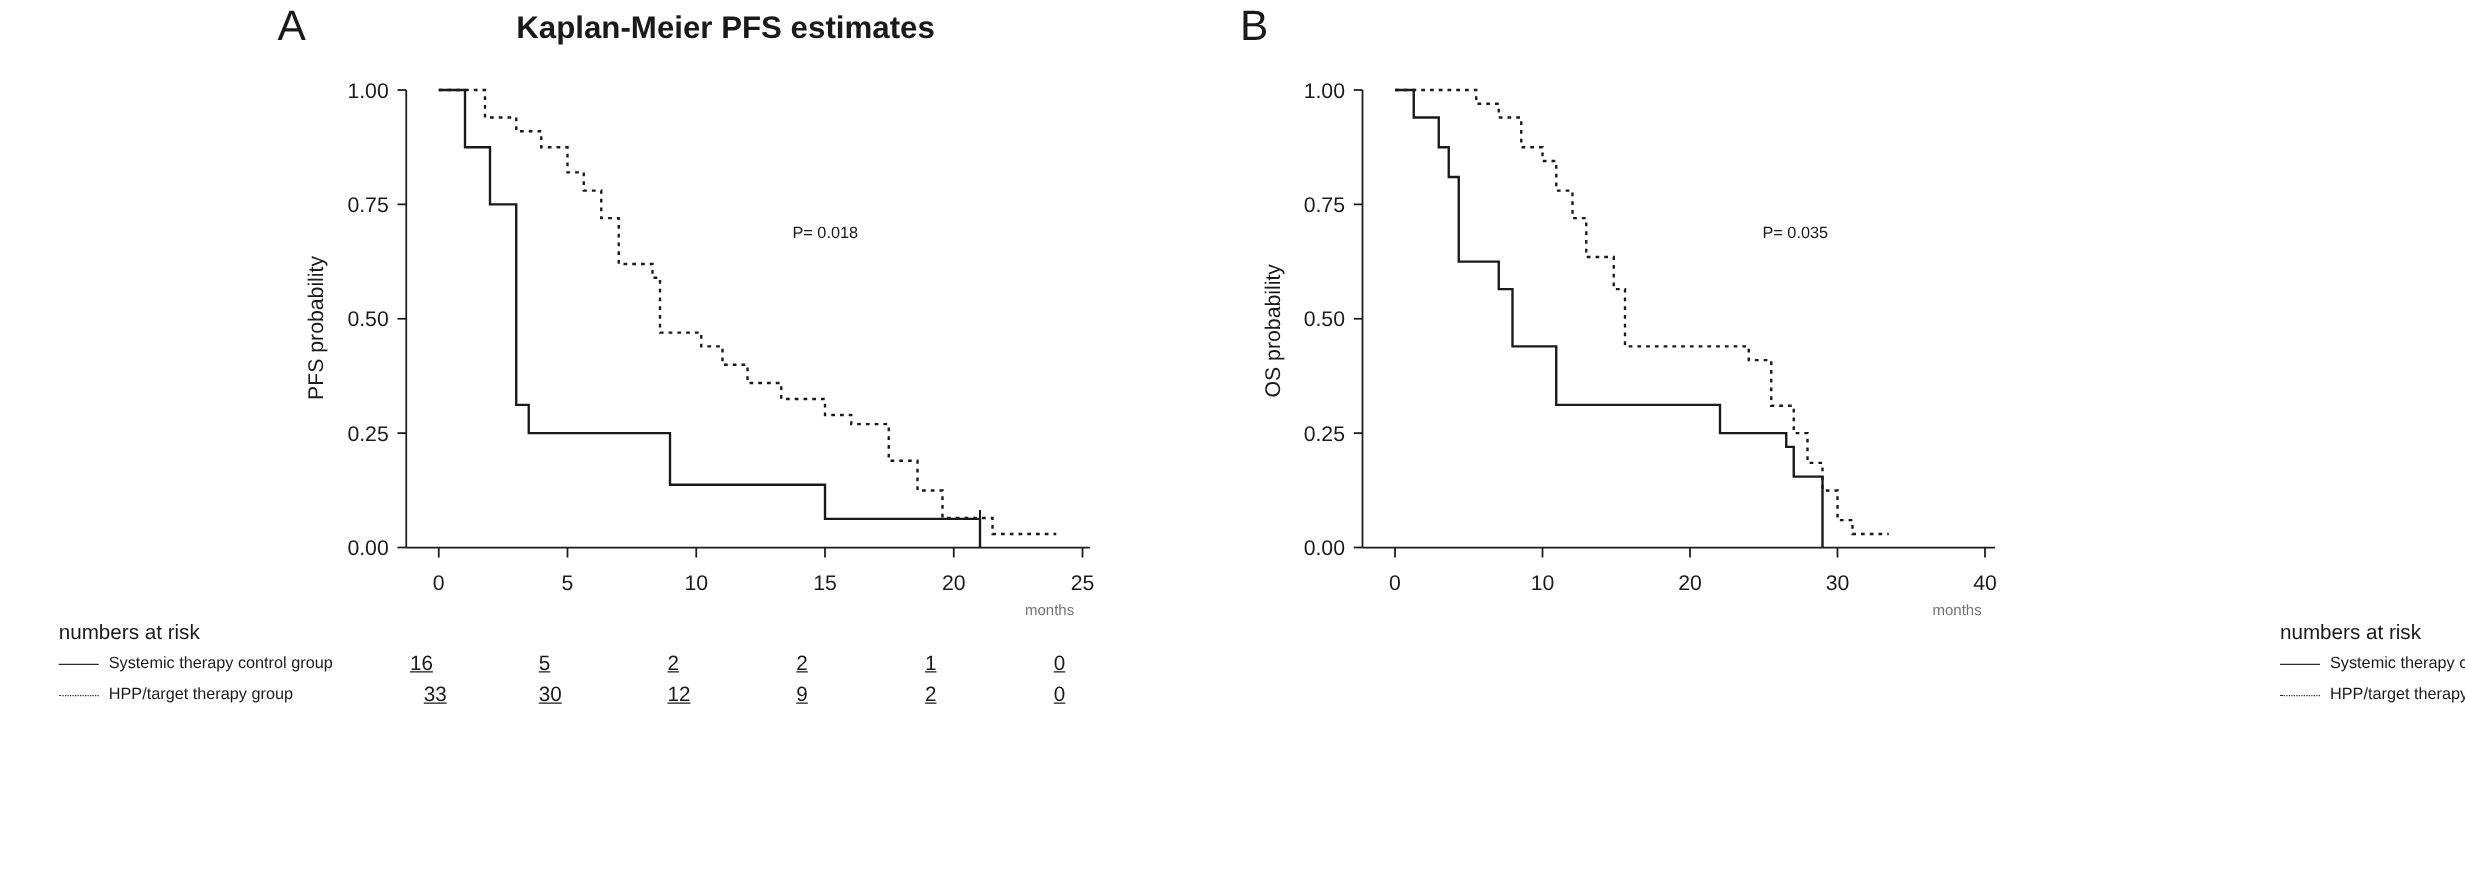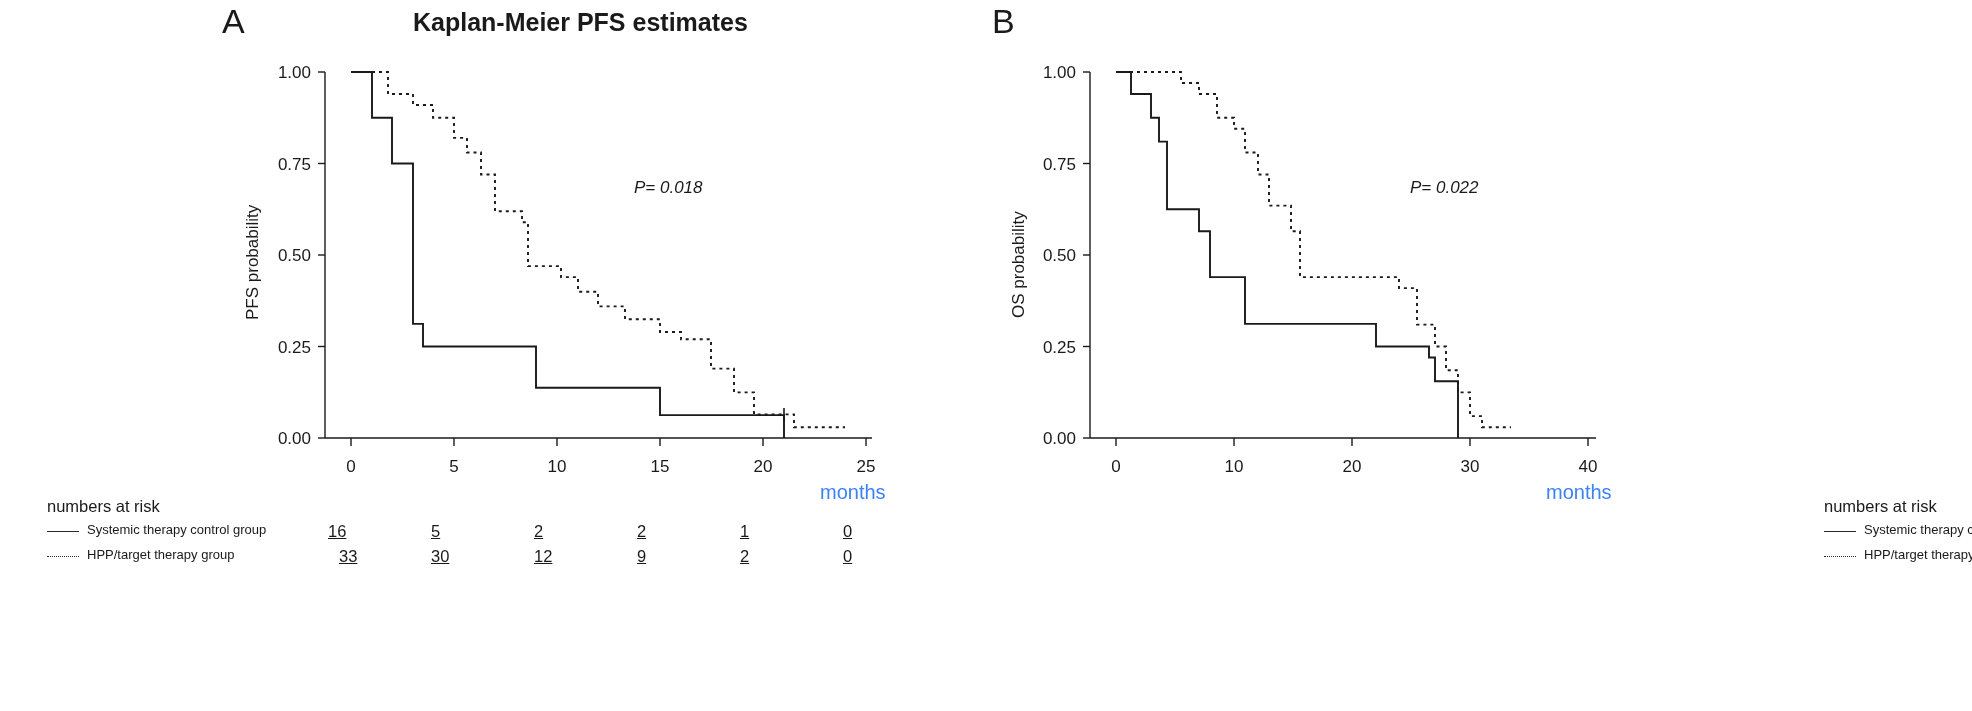--- a/index.html
+++ b/index.html
@@ -82,28 +82,27 @@
   }
   .risk-num {
     position: absolute;
     top: 2px;
     font-size: 16.5px;
     text-align: left;
     text-decoration: underline;
   }
   .months-label {
     position: absolute;
-    font-size: 20px;
+    font-size: 12px;
     font-style: normal;
-    color: #3b82f6;
+    color: #737373;
   }
   .pvalue {
     position: absolute;
-    font-size: 17px;
-    font-style: italic;
+    font-size: 13px;
     color: #1a1a1a;
     white-space: nowrap;
   }
   .axis-text {
     font-size: 17px;
     fill: #1a1a1a;
     font-family: "Liberation Sans", sans-serif;
   }
   .ylab {
     font-size: 17px;
@@ -231,21 +230,21 @@
         <text class="axis-text" x="602" y="472" text-anchor="middle">40</text>
       </g>
 
       <text class="ylab" transform="translate(38,318) rotate(-90)">OS probability</text>
 
       <polyline fill="none" stroke="#1a1a1a" stroke-width="1.9" points="130,72 145,72 145,94 165,94 165,117.8 173,117.8 173,141.6 181,141.6 181,209.3 213,209.3 213,231.3 224,231.3 224,277.1 259,277.1 259,323.9 390,323.9 390,346.5 443,346.5 443,357.5 449,357.5 449,381.3 472,381.3 472,438"></polyline>
 
       <polyline fill="none" stroke="#1a1a1a" stroke-width="1.9" stroke-dasharray="3,4" points="130,72 195,72 195,83 213,83 213,94 231,94 231,117.8 248,117.8 248,128.8 259,128.8 259,152.5 272,152.5 272,174.5 283,174.5 283,205.6 305,205.6 305,231.3 314,231.3 314,277.1 413,277.1 413,288.1 431,288.1 431,324.6 449,324.6 449,346.5 460,346.5 460,370.3 472,370.3 472,392.4 484,392.4 484,416.1 496,416.1 496,427.2 525,427.2"></polyline>
     </svg>
 
-    <div class="pvalue" style="left:424px; top:178px;">P= 0.022</div>
+    <div class="pvalue" style="left:424px; top:178px;">P= 0.035</div>
 
     <div class="months-label" style="left:560px; top:481px;">months</div>
 
     <div class="risk-block" style="left:-148px; top:497px;">
       <div class="risk-title" style="margin-left:986px;">numbers at risk</div>
 
       <div class="risk-row">
         <span class="risk-key" style="left:986px;"></span>
         <span class="risk-label" style="left:1026px;">Systemic therapy control group</span>
 

